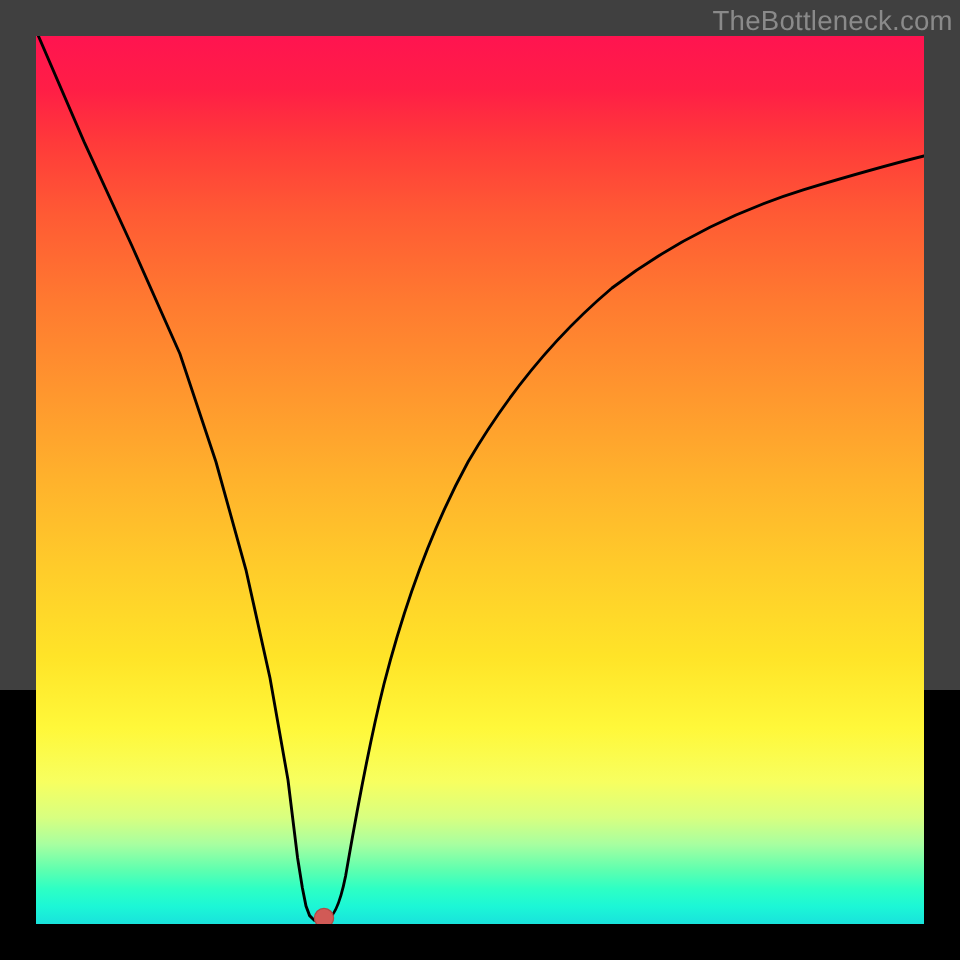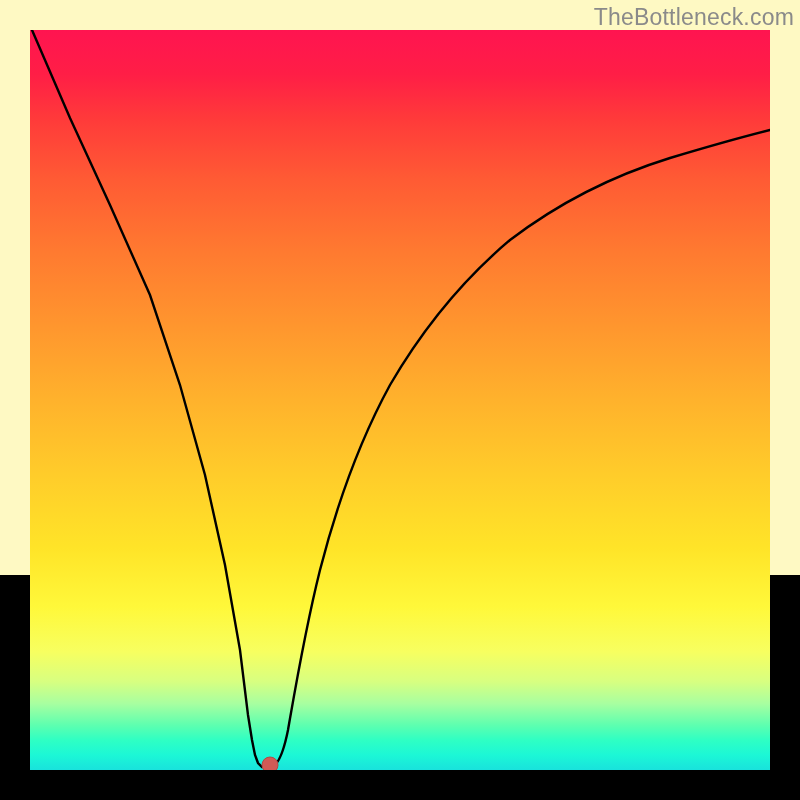--- a/index.html
+++ b/index.html
@@ -10,21 +10,21 @@
     overflow: hidden;
     background: #000;
     font-family: Arial, Helvetica, sans-serif;
   }
   .frame {
     position: absolute;
     top: 0;
     left: 0;
     width: 800px;
     height: 575px;
-    background: #fef9c3;
+    background: #404040;
   }
   .plot-area {
     position: absolute;
     top: 30px;
     left: 30px;
     width: 740px;
     height: 740px;
     background: linear-gradient(to bottom,
       #ff1450 0%,
       #ff1e46 6%,

